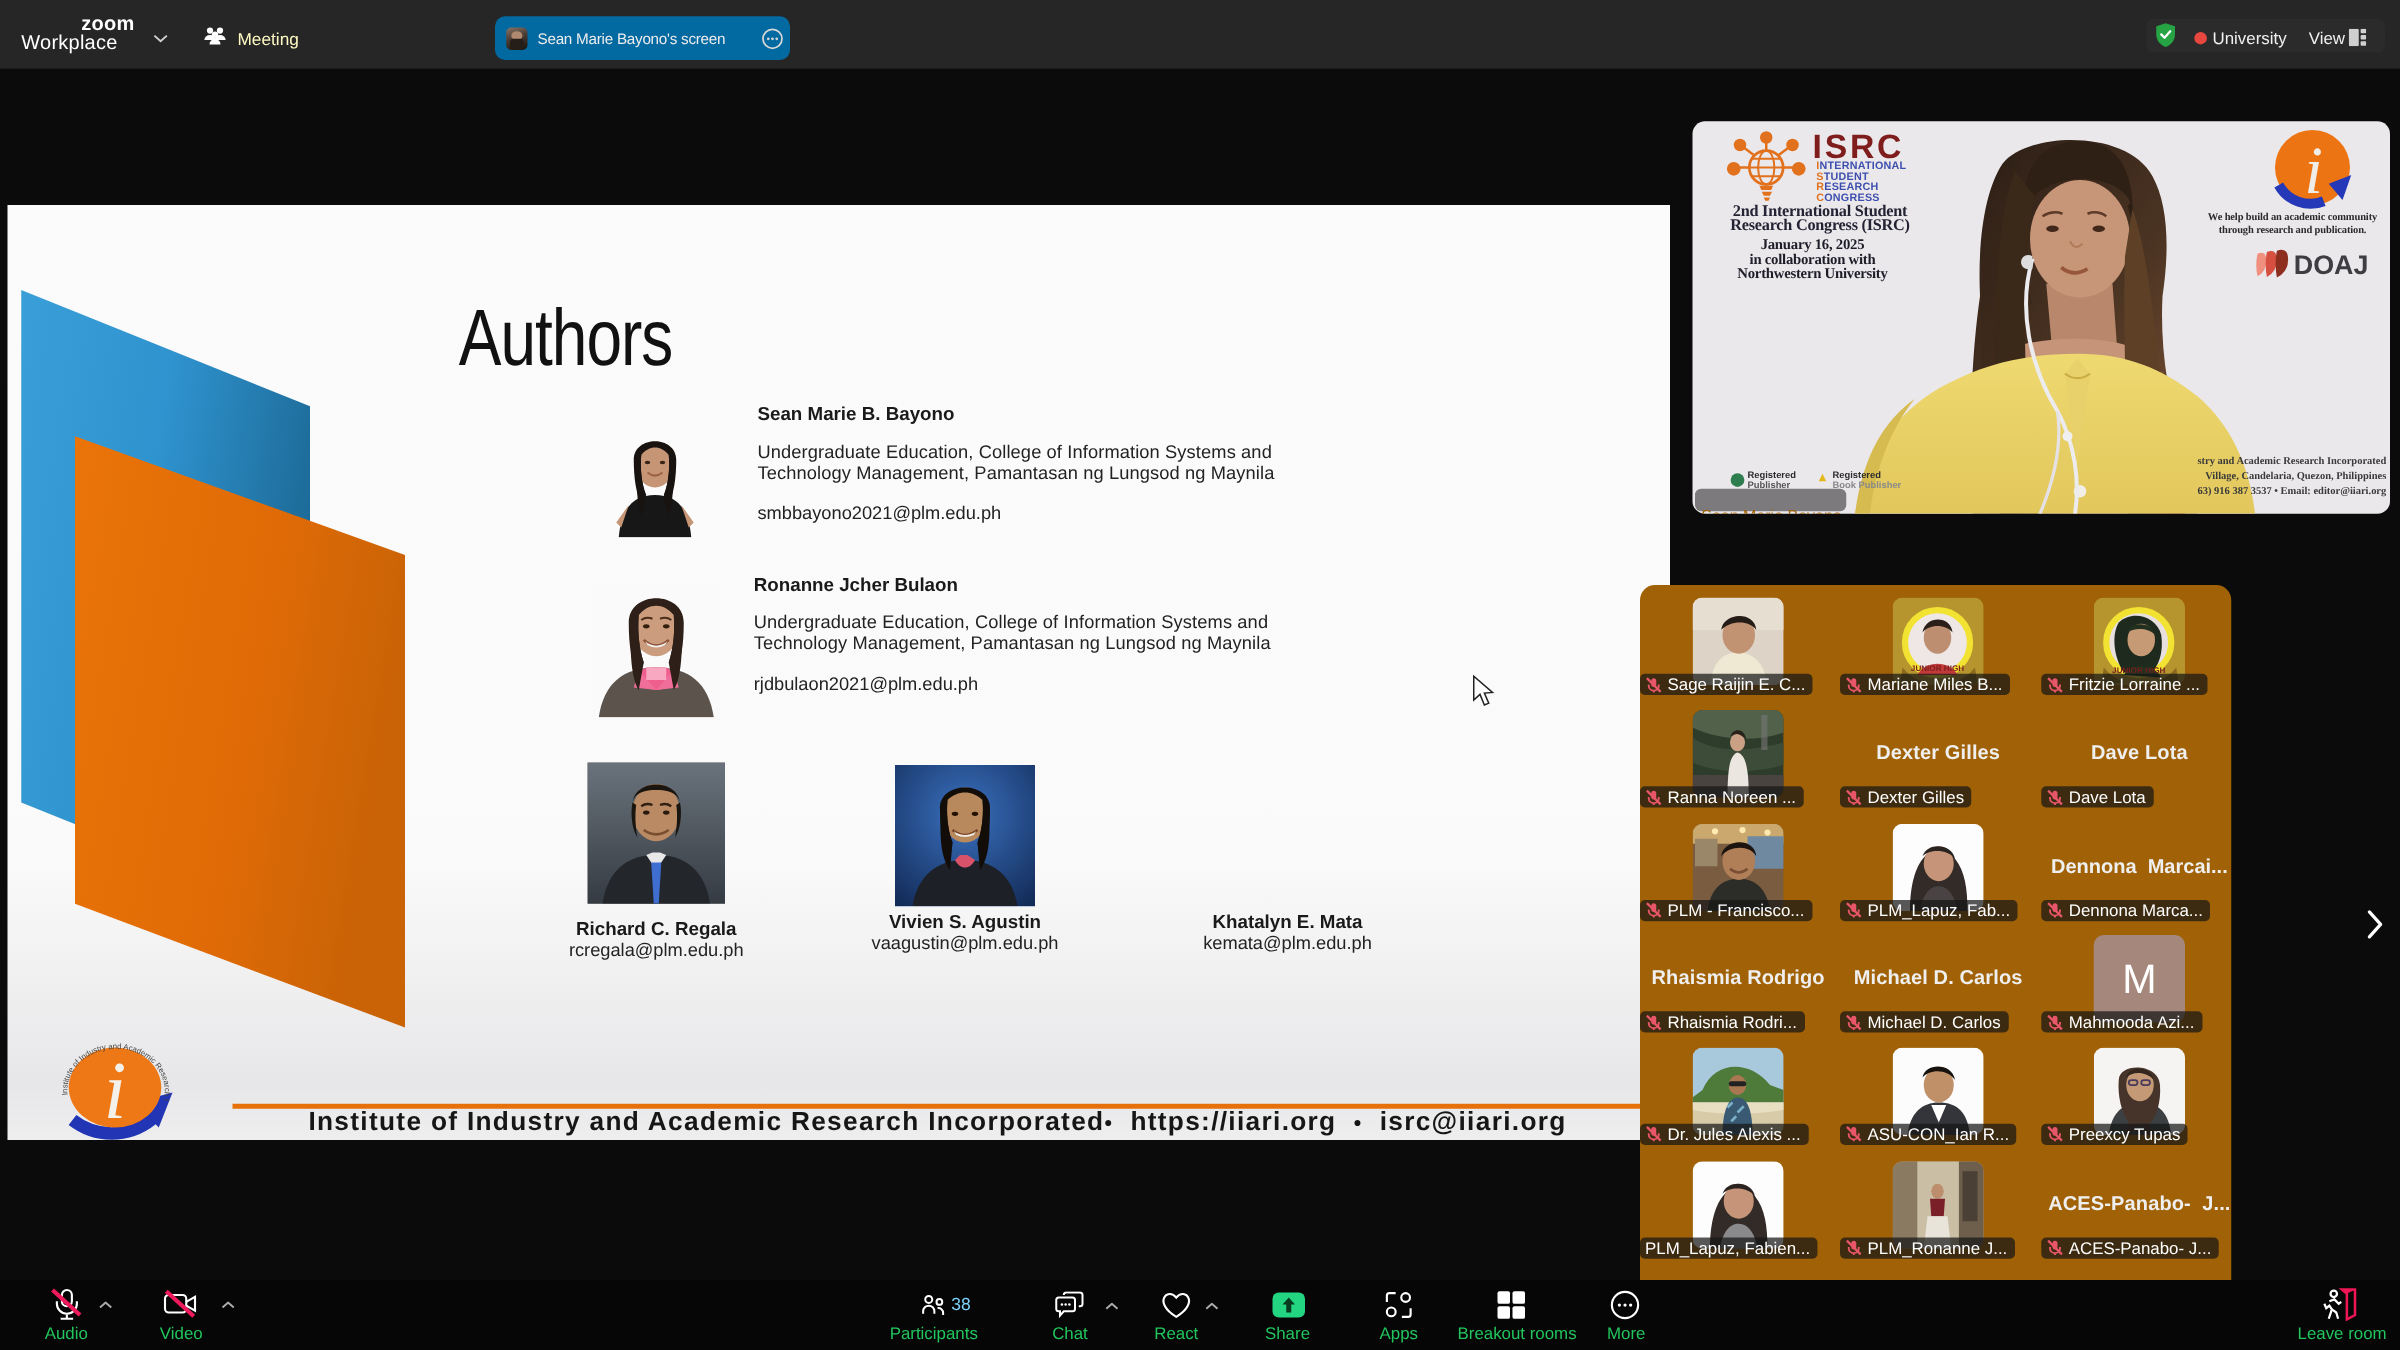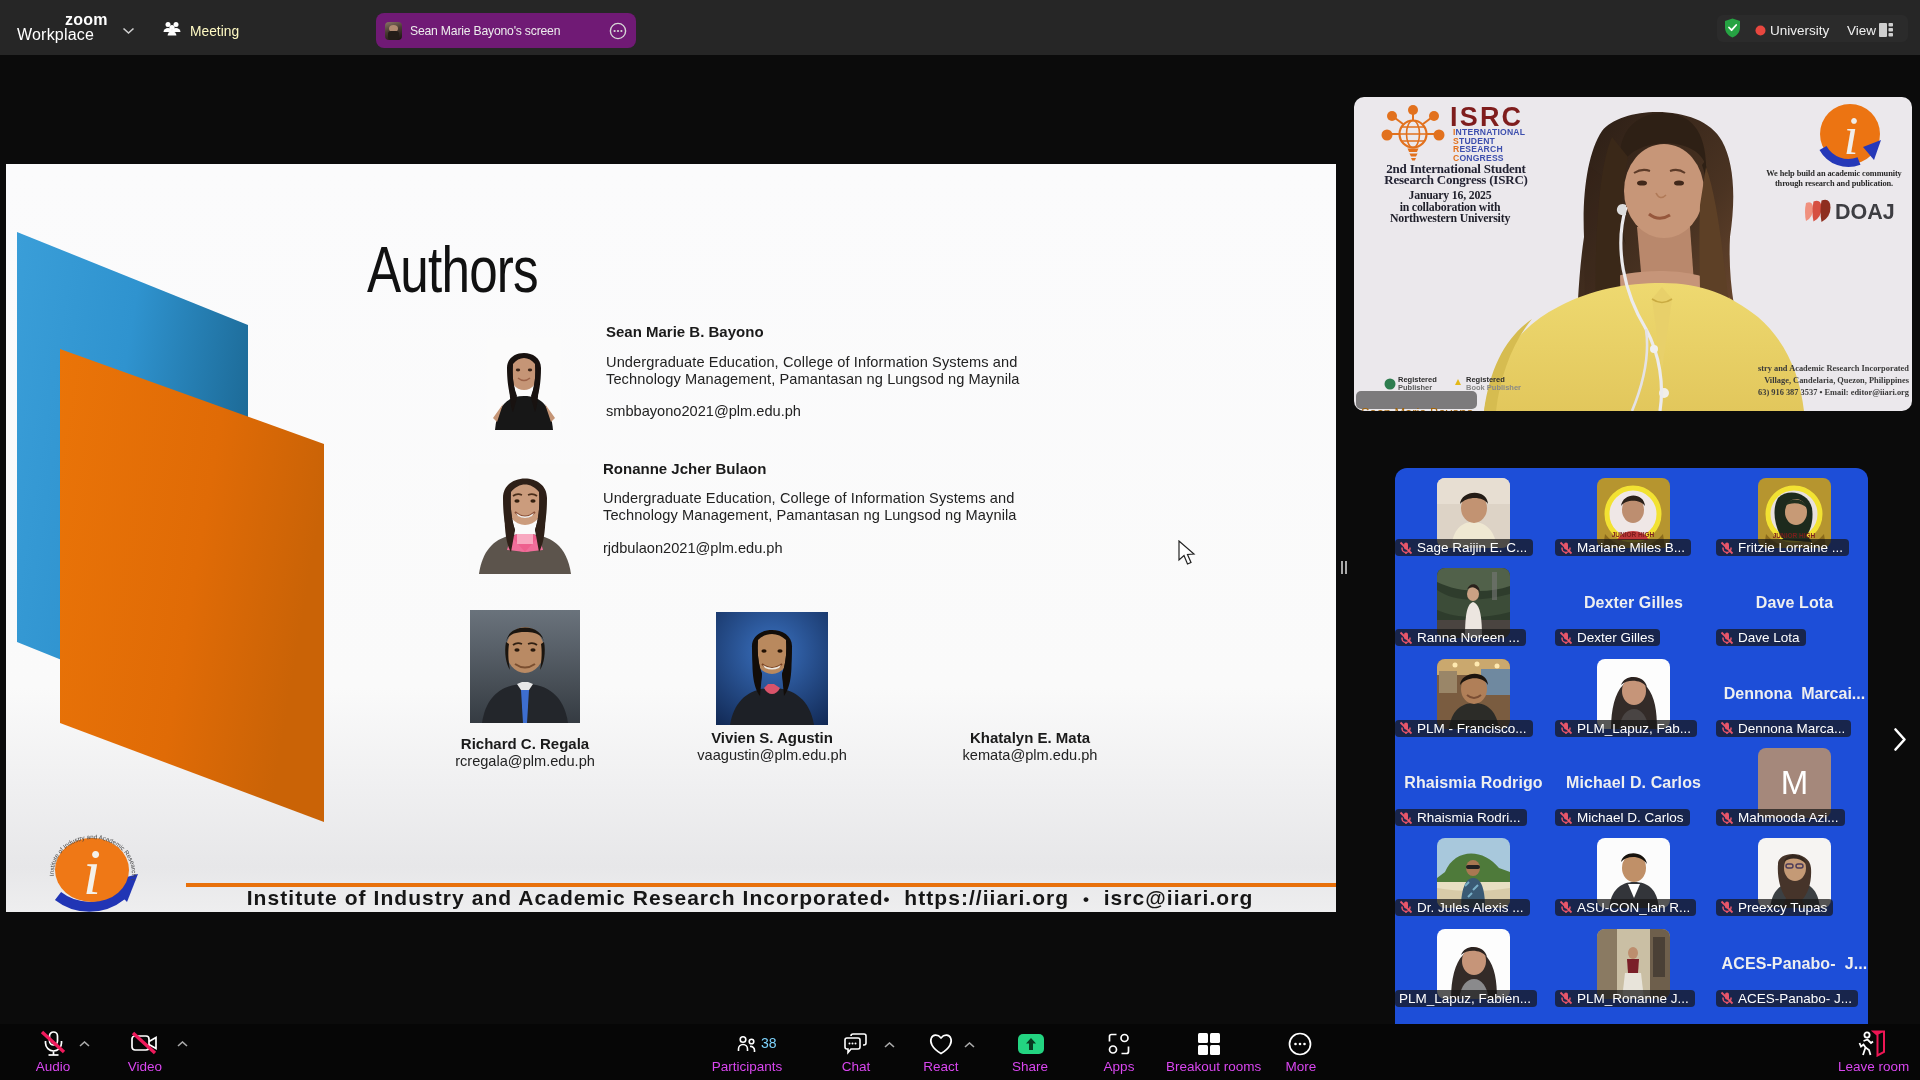--- a/index.html
+++ b/index.html
@@ -4,48 +4,48 @@
 <style>
   html,body{margin:0;padding:0;width:1920px;height:1080px;overflow:hidden;background:#0b0b0b;
     font-family:"Liberation Sans",sans-serif;}
   .abs{position:absolute;}
   #stage{position:relative;width:1920px;height:1080px;}
   
   #topbar{left:0;top:0;width:1920px;height:55px;background:#262626;}
   .zoomlogo1{left:17px;top:11px;font-size:16px;font-weight:700;color:#fff;letter-spacing:.2px;margin-left:48px;}
   .zoomlogo2{left:17px;top:26px;font-size:16px;font-weight:500;color:#fff;letter-spacing:.2px;}
   .meetingtxt{left:190px;top:24px;font-size:13.8px;color:#fef9c3;}
-  #sharepill{left:376px;top:13px;width:260px;height:35px;border-radius:8px;background:#701a75;}
+  #sharepill{left:396px;top:13px;width:236px;height:35px;border-radius:8px;background:#0369a1;}
   #sharepill .av{left:9px;top:9px;width:17px;height:18px;border-radius:4px;overflow:hidden;}
   #sharepill .txt{left:34px;top:11px;font-size:12.2px;color:#ededed;letter-spacing:-0.2px;}
   #rightpill{left:1717px;top:15px;width:191px;height:27px;border-radius:6px;background:#2b2b2b;}
   
   #slide{left:6px;top:164px;width:1330px;height:748px;
     background:linear-gradient(180deg,#fbfbfc 0%,#fafafa 70%,#e7e7e9 94%,#eeeeef 100%);}
   #authors{left:361px;top:74px;font-size:64px;color:#111;line-height:1;letter-spacing:-1px;
     transform:scaleX(.80);transform-origin:0 0;}
   .aname{font-weight:700;font-size:15px;color:#1a1a1a;line-height:1;}
   .abody{font-size:14.6px;color:#222;line-height:17.3px;letter-spacing:0.1px;}
   .aemail{font-size:14.6px;color:#222;line-height:1;}
   .cent{text-align:center;}
   #footline{left:180px;top:719px;width:1150px;height:4px;background:#e8700a;}
   #foottext{left:79px;top:722px;width:1330px;text-align:center;font-size:21px;font-weight:700;color:#161616;letter-spacing:1.05px;}
   
   #speaker{left:1354px;top:97px;width:558px;height:314px;border-radius:10px;background:#ebe8ec;overflow:hidden;}
   
-  #panel{left:1395px;top:468px;width:473px;height:596px;border-radius:12px;background:#1d4ed8;overflow:hidden;}
+  #panel{left:1312px;top:468px;width:473px;height:596px;border-radius:12px;background:#a16207;overflow:hidden;}
   .pcell{position:absolute;width:157px;height:90px;}
   .pphoto{position:absolute;left:42px;top:10px;width:73px;height:70px;border-radius:8px;overflow:hidden;}
   .plabel{position:absolute;left:0px;top:71px;height:17px;border-radius:4px;background:rgba(22,22,22,.72);
     color:#fff;font-size:13.5px;line-height:17px;white-space:nowrap;padding:0 6px 0 4px;display:flex;align-items:center;gap:4px;}
   .bigname{position:absolute;width:157px;top:36px;text-align:center;font-size:16px;font-weight:700;color:#efefef;letter-spacing:.1px;white-space:nowrap;}
   .micico{width:14px;height:14px;flex:0 0 14px;}
   
   #toolbar{left:0;top:1024px;width:1920px;height:56px;background:#060606;}
-  .tlabel{position:absolute;top:1059px;font-size:13.5px;color:#d946ef;text-align:center;white-space:nowrap;}
+  .tlabel{position:absolute;top:1059px;font-size:13.5px;color:#22c55e;text-align:center;white-space:nowrap;}
   .chev{position:absolute;width:11px;height:6px;}
 </style>
 </head>
 <body>
 <div id="stage">
 
   <div id="topbar" class="abs"></div>
   <div class="abs zoomlogo1">zoom</div>
   <div class="abs zoomlogo2">Workplace</div>
   <svg class="abs" style="left:122px;top:27px" width="13" height="8" viewBox="0 0 13 8">

